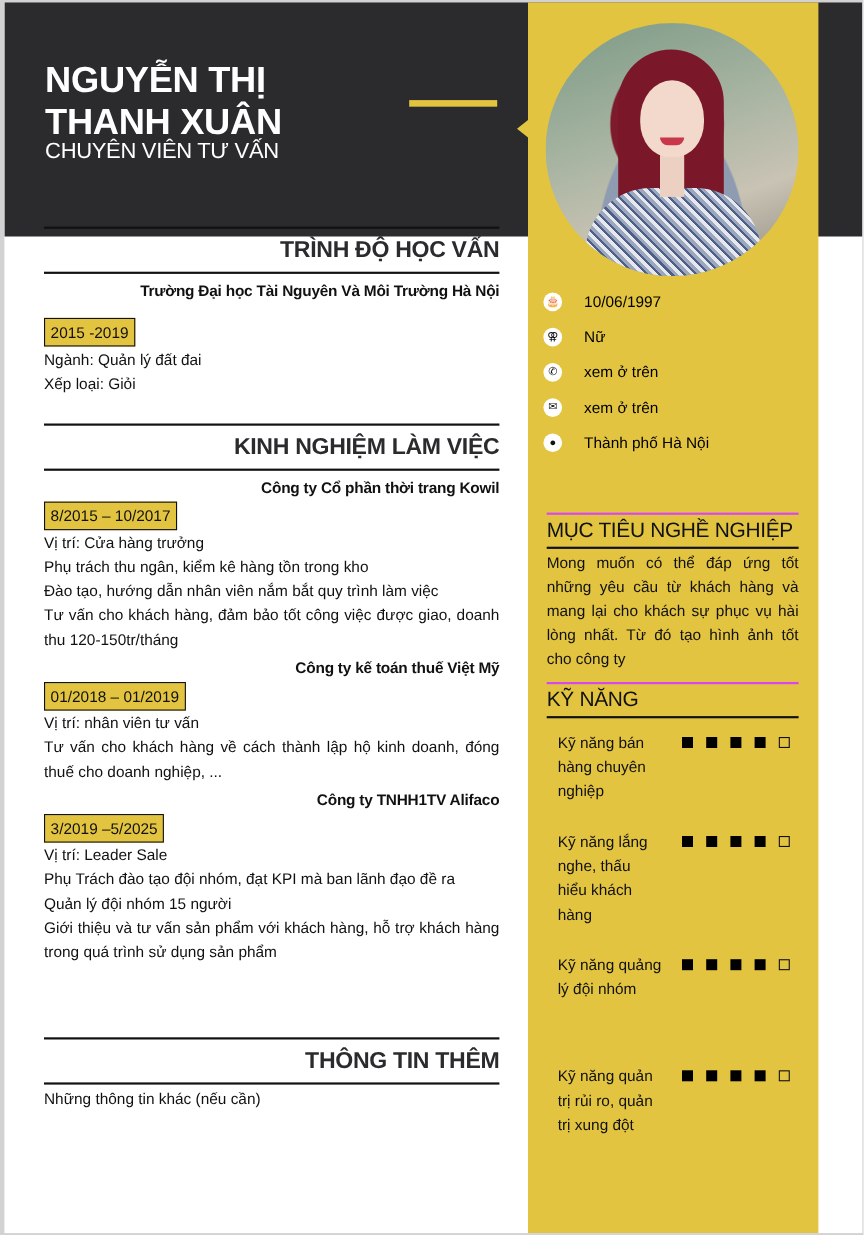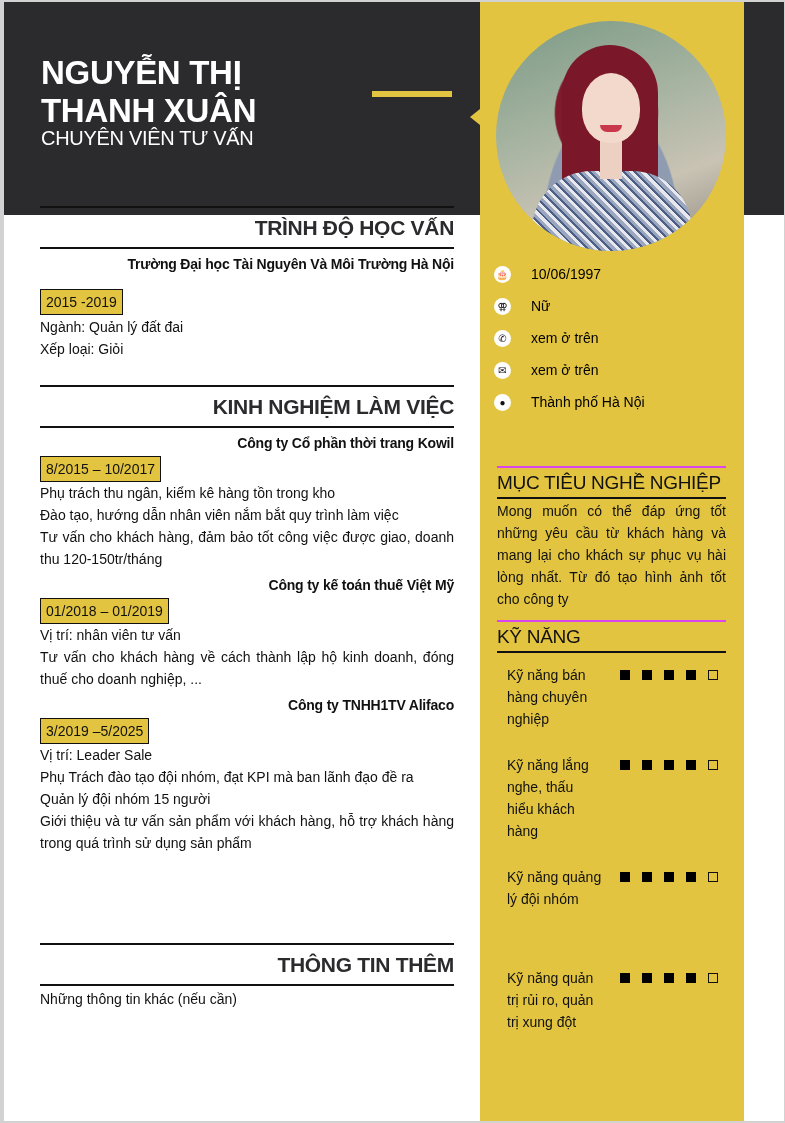--- a/index.html
+++ b/index.html
@@ -237,20 +237,21 @@
     </div>
     <div class="line" style="margin-top:1px;">Ngành: Quản lý đất đai</div>
     <div class="line">Xếp loại: Giỏi</div>
   </div>
 
   <div class="main" style="top:383px;">
     <div class="main-heading">KINH NGHIỆM LÀM VIỆC</div>
 
     <div class="org" style="margin-top:6px;">Công ty Cổ phần thời trang Kowil</div>
     <div style="margin-top:4px;"><span class="date-badge">8/2015 – 10/2017</span></div>
+    <div class="line">Vị trí: Cửa hàng trưởng</div>
     <div class="line">Phụ trách thu ngân, kiểm kê hàng tồn trong kho</div>
     <div class="line">Đào tạo, hướng dẫn nhân viên nắm bắt quy trình làm việc</div>
     <div class="line justify">Tư vấn cho khách hàng, đảm bảo tốt công việc được giao, doanh thu 120-150tr/tháng</div>
 
     <div class="org" style="margin-top:6px;">Công ty kế toán thuế Việt Mỹ</div>
     <div style="margin-top:4px;"><span class="date-badge">01/2018 – 01/2019</span></div>
     <div class="line">Vị trí: nhân viên tư vấn</div>
     <div class="line justify">Tư vấn cho khách hàng về cách thành lập hộ kinh doanh, đóng thuế cho doanh nghiệp, ...</div>
 
     <div class="org" style="margin-top:6px;">Công ty TNHH1TV Alifaco</div>

